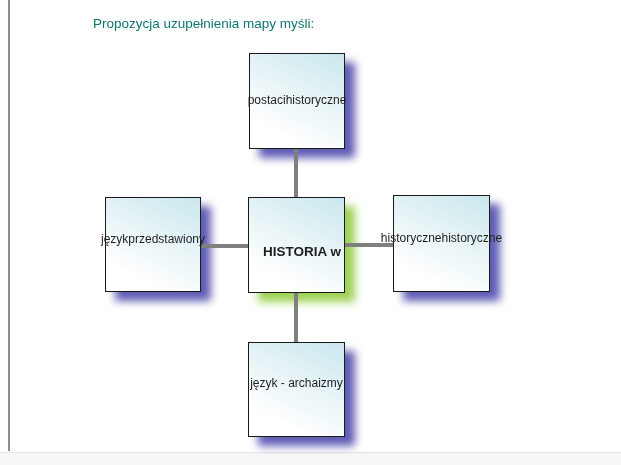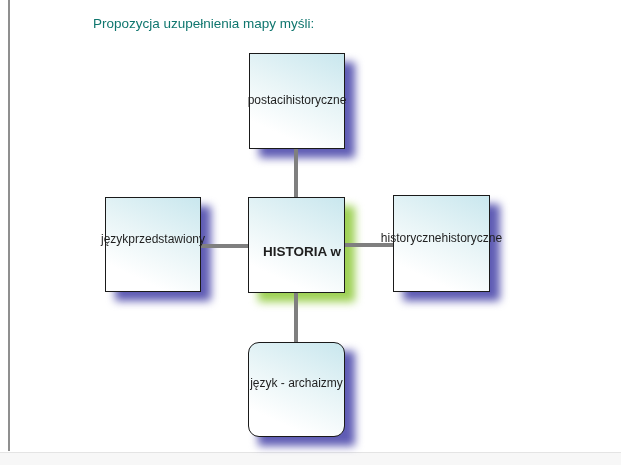--- a/index.html
+++ b/index.html
@@ -51,21 +51,21 @@
   .node.bold{font-weight:700;font-size:13.5px;line-height:23px;padding-left:11px;}
   
   .n-top   {left:249px;top:53px; width:96px;height:96px;}
   .s-top   {left:259px;top:62px; width:96px;height:96px;}
   .n-left  {left:105px;top:197px;width:96px;height:95px;padding-bottom:10px;}
   .s-left  {left:115px;top:206px;width:96px;height:95px;}
   .n-center{left:248px;top:197px;width:97px;height:96px;padding-top:12px;}
   .s-center{left:258px;top:206px;width:97px;height:96px;}
   .n-right {left:393px;top:195px;width:97px;height:97px;padding-bottom:10px;}
   .s-right {left:403px;top:204px;width:97px;height:97px;}
-  .n-bottom{left:248px;top:342px;width:97px;height:95px;padding-bottom:12px;border-radius:11px;}
+  .n-bottom{left:248px;top:342px;width:97px;height:95px;padding-bottom:12px;}
   .s-bottom{left:258px;top:351px;width:97px;height:95px;}
   
   .c-top   {left:294px;top:148px;width:4px; height:50px;}
   .c-bottom{left:294px;top:292px;width:4px; height:51px;}
   .c-left  {left:200px;top:244px;width:49px;height:4px;}
   .c-right {left:344px;top:243px;width:50px;height:4px;}
 </style>
 </head>
 <body>
 

